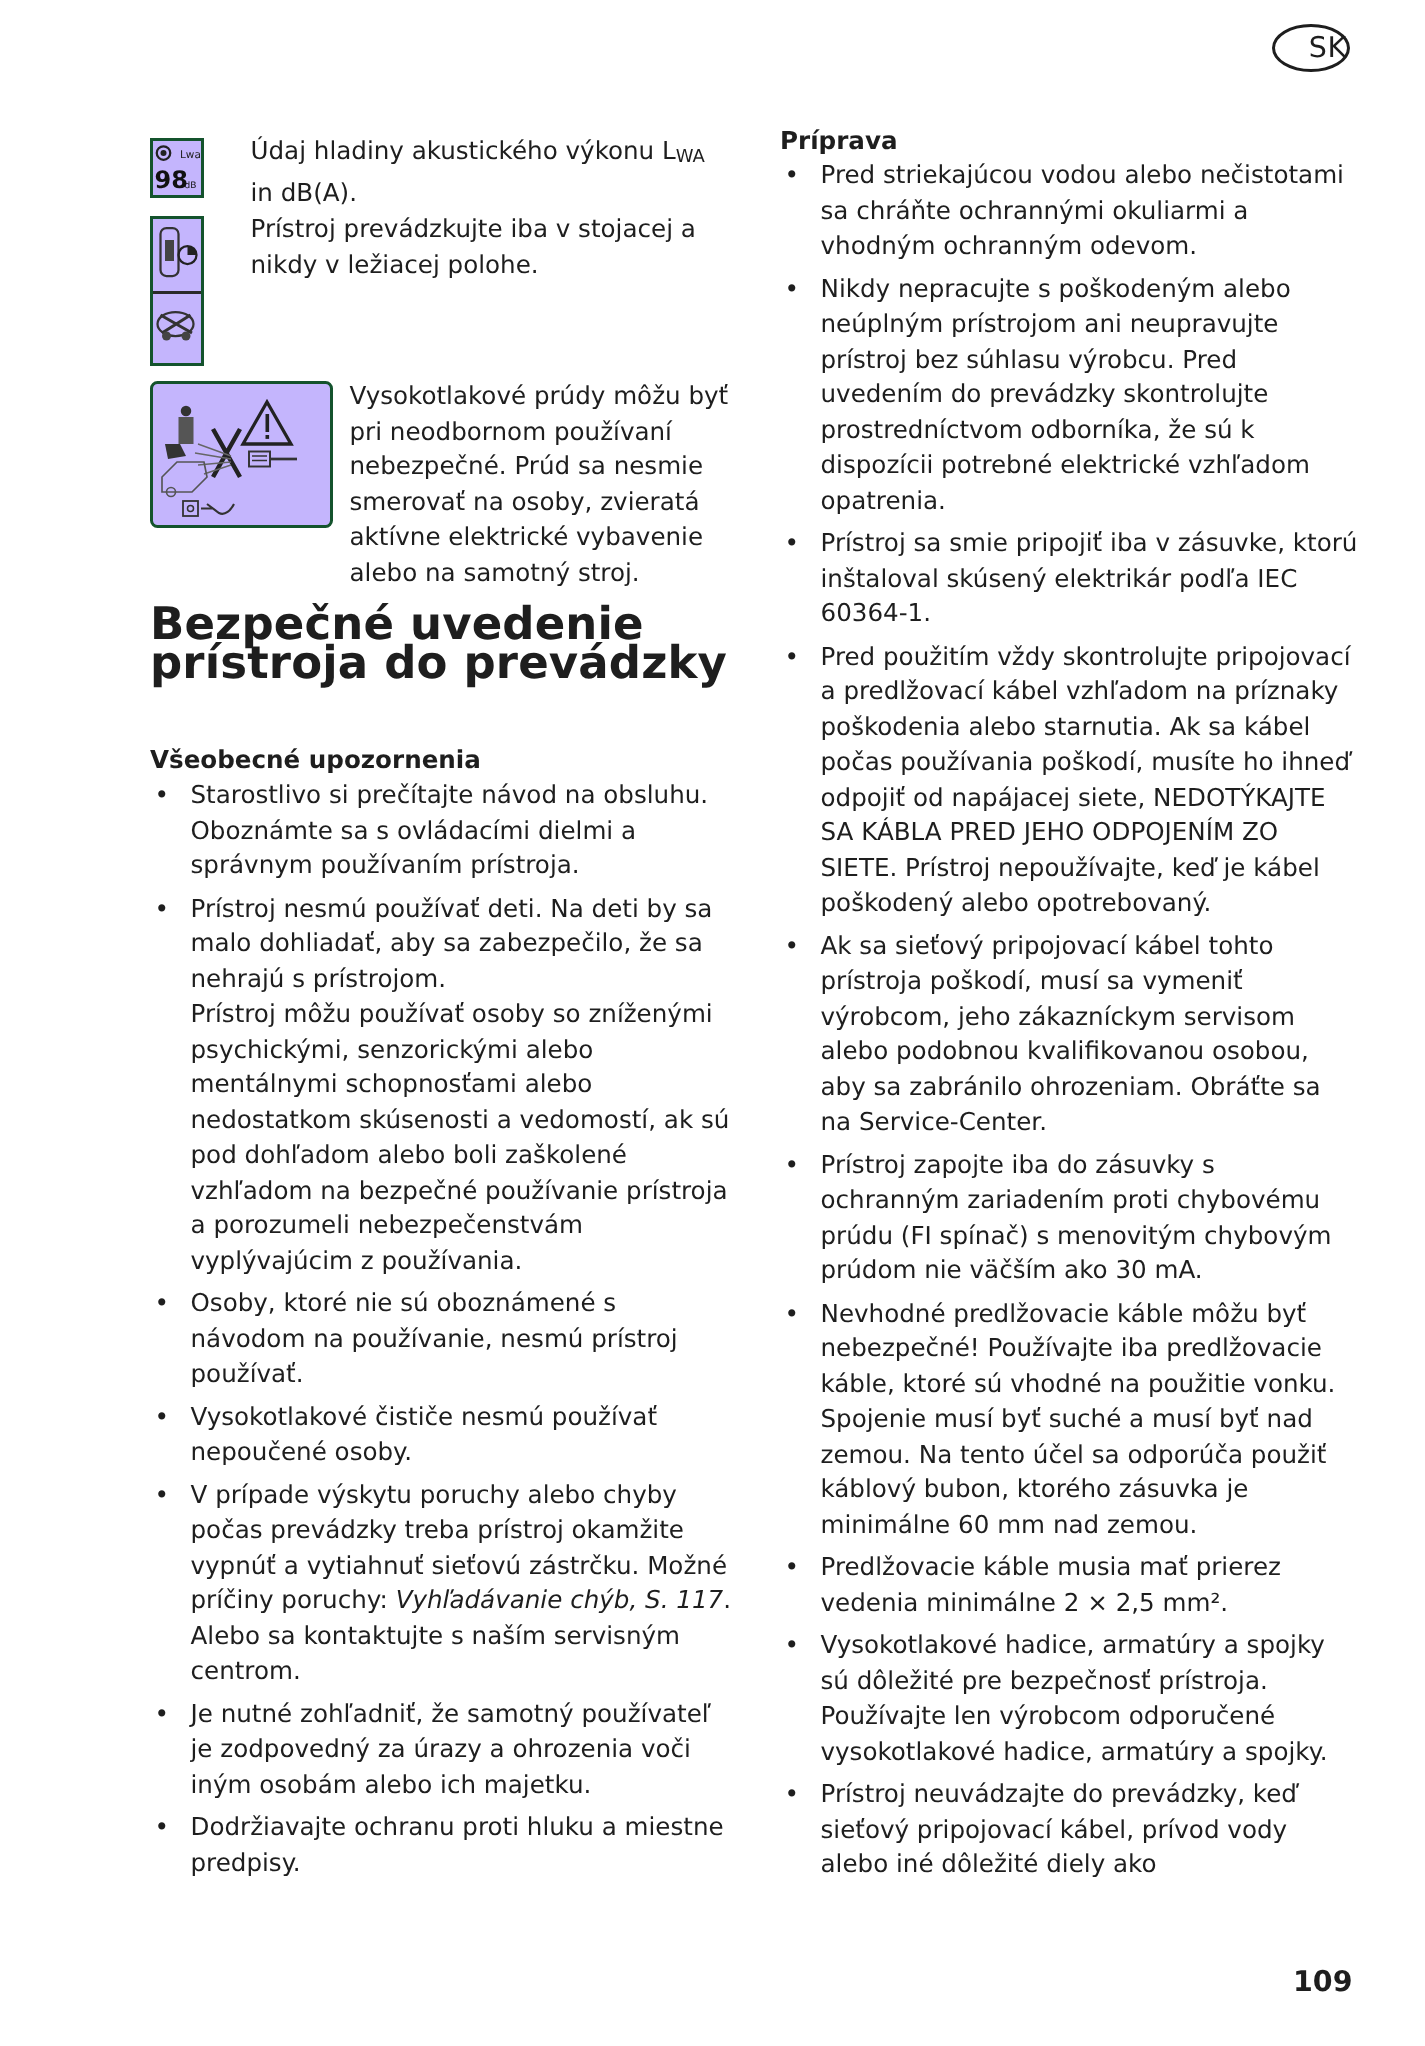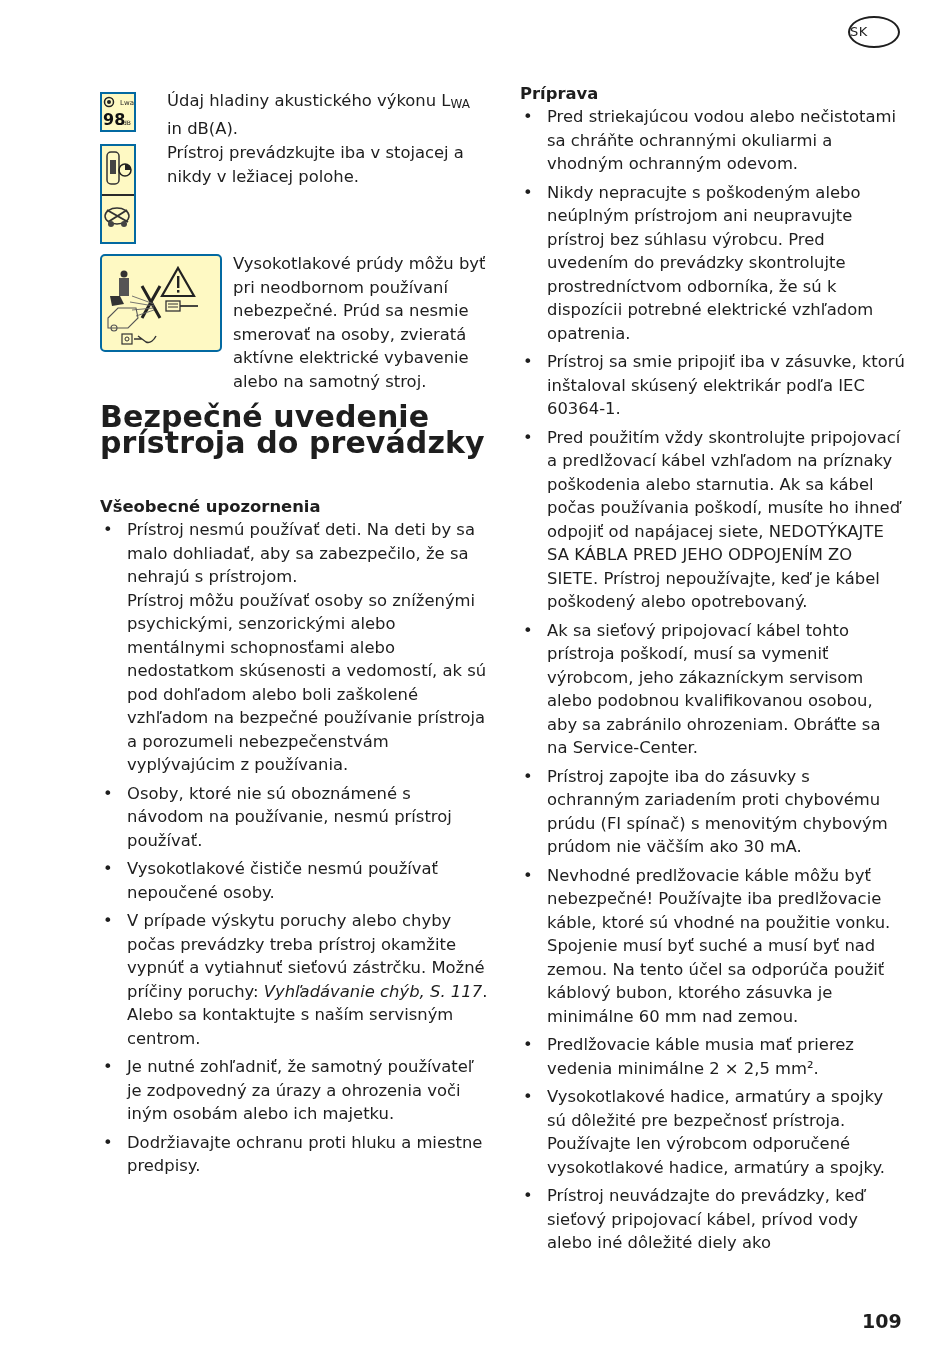--- a/index.html
+++ b/index.html
@@ -3,29 +3,29 @@
   <meta charset="utf-8">
   <style>
     html, body { margin: 0; padding: 0; background: #ffffff; }
     body {
       width: 950px; height: 1364px; position: relative; overflow: hidden;
       font-family: "DejaVu Sans", sans-serif; color: #1e1e1e;
     }
     .lang-badge {
       position: absolute; left: 848px; top: 16px; width: 48px; height: 28px;
       border: 2px solid #1e1e1e; border-radius: 50%;
-      font-size: 13px; line-height: 28px; text-align: left; box-sizing: content-box;
+      font-size: 19px; line-height: 28px; text-align: right; box-sizing: content-box;
       letter-spacing: 0.5px;
     }
     .col { position: absolute; font-size: 16.4px; line-height: 23.5px; }
     .col-left { left: 100px; top: 86px; width: 390px; }
     .col-right { left: 520px; top: 82px; width: 385px; }
     .icon-row { position: relative; }
     .sym {
-      position: absolute; border: 2px solid #0369a1; box-sizing: border-box; background: #fef9c3;
+      position: absolute; border: 2px solid #14532d; box-sizing: border-box; background: #c4b5fd;
     }
     .sym-lwa { left: 0; top: 6px; width: 36px; height: 40px; }
     .sym-stand { left: 0; top: 58px; width: 36px; height: 100px; }
     .sym-stand .divider { position: absolute; left: 0; right: 0; top: 48px; height: 2px; background: #2a2a2a; }
     .sym-jet { left: 0; top: 168px; width: 122px; height: 98px; border-radius: 5px; }
     .text-block { position: absolute; }
     .tb-lwa { left: 67px; top: 3px; width: 330px; }
     .tb-stand { left: 67px; top: 55px; width: 330px; }
     .tb-jet { left: 133px; top: 166px; width: 260px; }
     .sub { font-size: 12px; vertical-align: -2px; }
@@ -118,20 +118,21 @@
       </svg>
     </div>
     <div class="text-block tb-jet">Vysokotlakové prúdy môžu byť pri neodbornom používaní nebezpečné. Prúd sa nesmie smerovať na osoby, zvieratá aktívne elektrické vybavenie alebo na samotný stroj.</div>
   </div>
 
   <h1 class="section">Bezpečné uvedenie prístroja do prevádzky</h1>
 
   <div class="left-list">
     <h2 class="sub-h">Všeobecné upozornenia</h2>
     <ul class="bul">
+      <li><span>Starostlivo si prečítajte návod na obsluhu. Oboznámte sa s ovládacími dielmi a správnym používaním prístroja.</span></li>
       <li>
         <span>Prístroj nesmú používať deti. Na deti by sa malo dohliadať, aby sa zabezpečilo, že sa nehrajú s prístrojom.</span><br>
         <span>Prístroj môžu používať osoby so zníženými psychickými, senzorickými alebo mentálnymi schopnosťami alebo nedostatkom skúsenosti a vedomostí, ak sú pod dohľadom alebo boli zaškolené vzhľadom na bezpečné používanie prístroja a porozumeli nebezpečenstvám vyplývajúcim z používania.</span>
       </li>
       <li><span>Osoby, ktoré nie sú oboznámené s návodom na používanie, nesmú prístroj používať.</span></li>
       <li><span>Vysokotlakové čističe nesmú používať nepoučené osoby.</span></li>
       <li>
         <span>V prípade výskytu poruchy alebo chyby počas prevádzky treba prístroj okamžite vypnúť a vytiahnuť sieťovú zástrčku. Možné príčiny poruchy: </span><span class="it">Vyhľadávanie chýb, S. 117</span><span>. Alebo sa kontaktujte s naším servisným centrom.</span>
       </li>
       <li><span>Je nutné zohľadniť, že samotný používateľ je zodpovedný za úrazy a ohrozenia voči iným osobám alebo ich majetku.</span></li>

